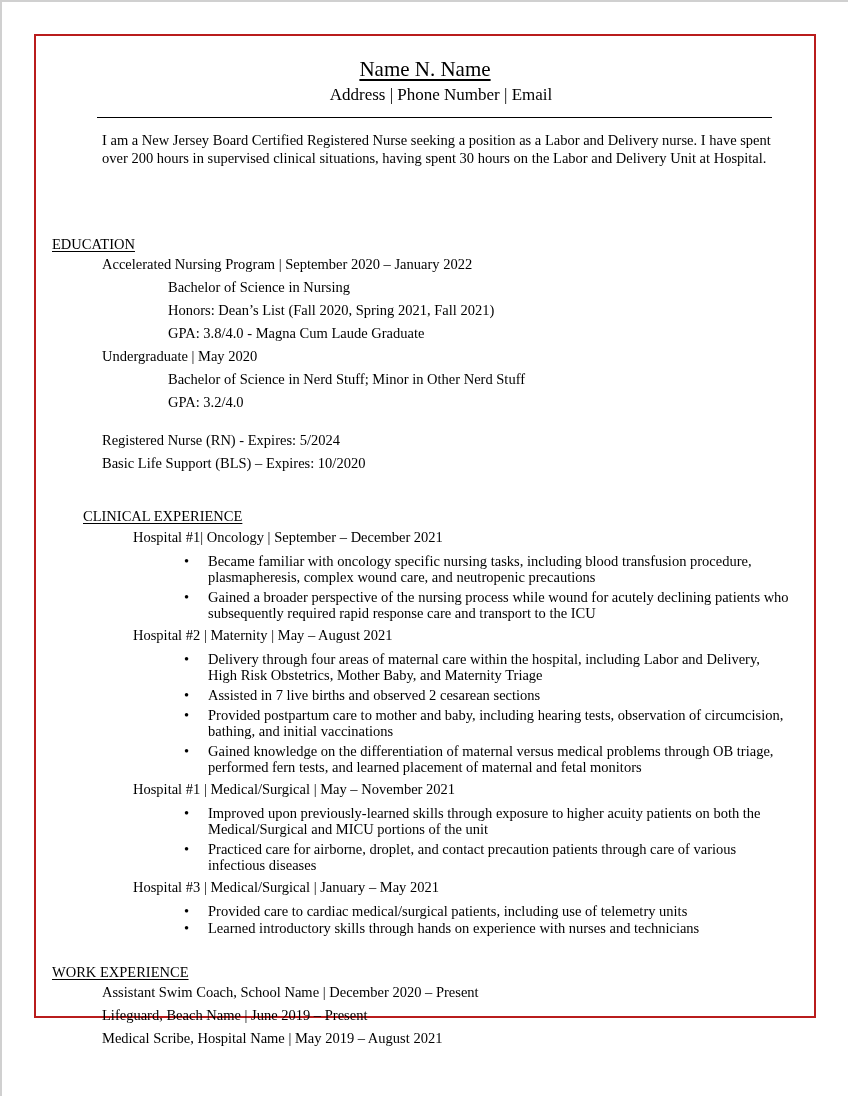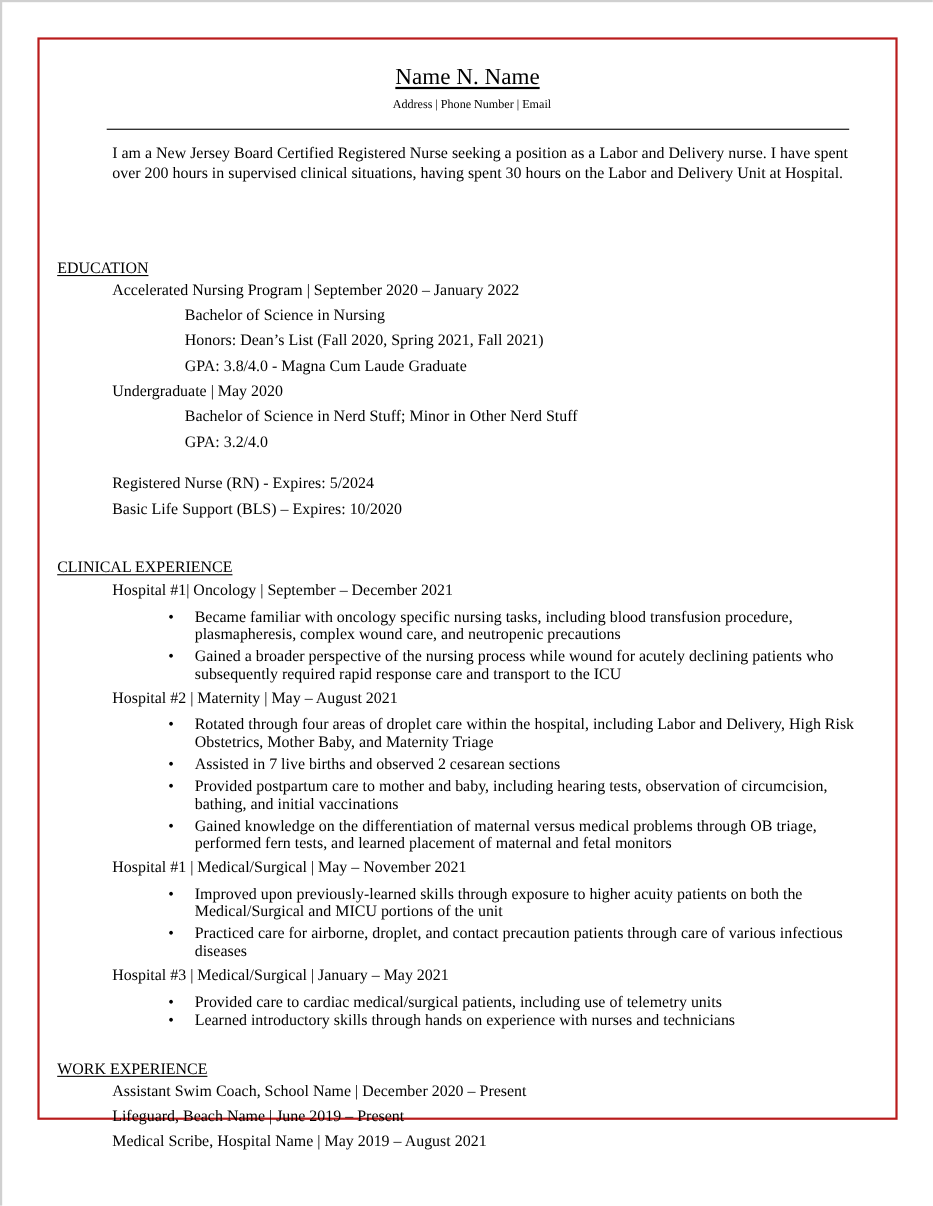--- a/index.html
+++ b/index.html
@@ -11,22 +11,22 @@
   .page-edge-left { position:absolute; left:0; top:0; width:2px; height:1096px; background:#d0d0d0; }
   .frame {
     position:absolute; left:34px; top:34px; width:782px; height:984px;
     border:2px solid #b91c1c; box-sizing:border-box;
   }
   .name {
     position:absolute; left:0; width:100%; top:20px; text-align:center;
     font-size:21px; text-decoration:underline; text-underline-offset:3px; line-height:26px;
   }
   .contact {
-    position:absolute; left:4px; width:100%; top:50px; text-align:center;
-    font-size:11px; line-height:18px;
+    position:absolute; left:16px; width:100%; top:50px; text-align:center;
+    font-size:17px; line-height:18px;
   }
   .hr { position:absolute; left:61px; top:81px; width:675px; height:1px; background:#000; }
   .section { position:absolute; left:16px; right:16px; font-size:14.5px; line-height:18px; }
   .heading { text-decoration:underline; text-underline-offset:2px; display:block; }
   .body-text { margin-left:50px; }
   .row1 { margin-left:50px; height:23px; line-height:23px; }
   .row2 { margin-left:116px; height:23px; line-height:23px; }
   ul { margin:0; padding:0; list-style:none; }
   li { position:relative; margin-left:125px; padding-right:8px; line-height:16px; margin-bottom:4px; }
   li .bullet { position:absolute; left:-24px; top:0; }
@@ -57,32 +57,32 @@
     <div class="row1">Undergraduate | May 2020</div>
     <div class="row2">Bachelor of Science in Nerd Stuff; Minor in Other Nerd Stuff</div>
     <div class="row2">GPA: 3.2/4.0</div>
   </div>
 
   <div class="section" style="top:393px;">
     <div class="row1">Registered Nurse (RN) - Expires: 5/2024</div>
     <div class="row1">Basic Life Support (BLS) – Expires: 10/2020</div>
   </div>
 
-  <div class="section" style="top:471px;">
+  <div class="section" style="top:471px;margin-left:31px;">
     <span class="heading">CLINICAL EXPERIENCE</span>
 
     <div class="job-title" style="margin-top:2px;">Hospital #1| Oncology | September – December 2021</div>
     <ul>
       <li><span class="bullet">•</span><span>Became familiar with oncology specific nursing tasks, including blood transfusion procedure, plasmapheresis, complex wound care, and neutropenic precautions</span></li>
       <li><span class="bullet">•</span><span>Gained a broader perspective of the nursing process while wound for acutely declining patients who subsequently required rapid response care and transport to the ICU</span></li>
     </ul>
 
     <div class="job-title">Hospital #2 | Maternity | May – August 2021</div>
     <ul>
-      <li><span class="bullet">•</span><span>Rotated through four areas of droplet care within the hospital, including Labor and Delivery, High Risk Obstetrics, Mother Baby, and Maternity Triage</span></li>
+      <li><span class="bullet">•</span><span>Delivery through four areas of maternal care within the hospital, including Labor and Delivery, High Risk Obstetrics, Mother Baby, and Maternity Triage</span></li>
       <li><span class="bullet">•</span><span>Assisted in 7 live births and observed 2 cesarean sections</span></li>
       <li><span class="bullet">•</span><span>Provided postpartum care to mother and baby, including hearing tests, observation of circumcision, bathing, and initial vaccinations</span></li>
       <li><span class="bullet">•</span><span>Gained knowledge on the differentiation of maternal versus medical problems through OB triage, performed fern tests, and learned placement of maternal and fetal monitors</span></li>
     </ul>
 
     <div class="job-title">Hospital #1 | Medical/Surgical | May – November 2021</div>
     <ul>
       <li><span class="bullet">•</span><span>Improved upon previously-learned skills through exposure to higher acuity patients on both the Medical/Surgical and MICU portions of the unit</span></li>
       <li><span class="bullet">•</span><span>Practiced care for airborne, droplet, and contact precaution patients through care of various infectious diseases</span></li>
     </ul>

